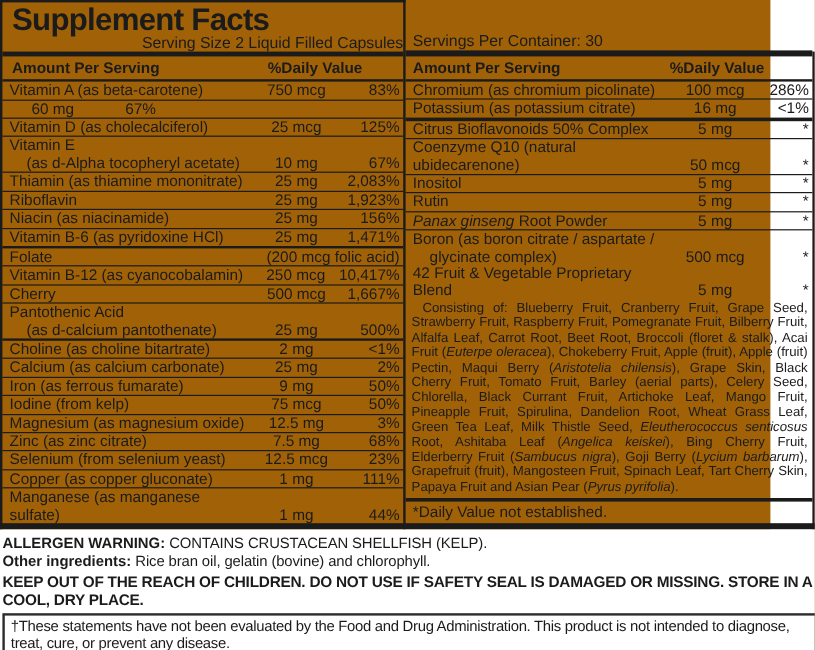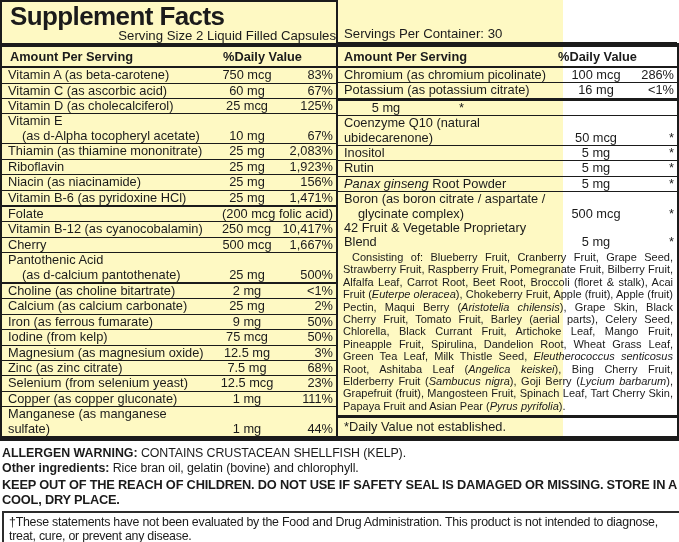--- a/index.html
+++ b/index.html
@@ -1,21 +1,21 @@
 <!DOCTYPE html>
 <html><head>
 <meta charset="utf-8">
 <style>
   html,body{margin:0;padding:0;}
   body{
     width:679px;height:542px;overflow:hidden;background:#fff;color:#1b1b1b;
     font-family:"Liberation Sans",sans-serif;
     -webkit-font-smoothing:antialiased;
   }
-  .panel{position:relative;width:563px;height:441px;background:#fef9c3;}
+  .panel{position:relative;width:642px;height:441px;background:#a16207;}
   .tborder{position:absolute;left:0;top:0;width:338px;height:2px;background:#1b1b1b;}
   .lborder{position:absolute;left:0;top:0;width:2px;height:441px;background:#1b1b1b;}
   .divider{position:absolute;left:336px;top:0;width:2px;height:441px;background:#1b1b1b;}
   .rborder{position:absolute;left:677px;top:43px;width:2px;height:398px;background:#1b1b1b;}
   .bbar{position:absolute;left:0;top:436px;width:679px;height:5px;background:#1b1b1b;}
 
   .leftcol{position:absolute;left:2px;top:0;width:334px;height:436px;display:flex;flex-direction:column;}
   .rightcol{position:absolute;left:338px;top:0;width:339px;height:436px;display:flex;flex-direction:column;}
 
   .title{font-size:26px;font-weight:bold;letter-spacing:-0.6px;line-height:26px;margin:3px 0 0 8px;white-space:nowrap;}
@@ -72,23 +72,20 @@
     </div>
     <div class="rows" id="left-rows">
         <div class="row">
           <div class="cell name">
             <div>Vitamin A (as beta-carotene)</div>
           </div>
           <div class="cell amt">750 mcg</div>
           <div class="cell dv">83%</div>
         </div>
         <div class="row">
-          <div class="cell name">
-            <div>Vitamin C (as ascorbic acid)</div>
-          </div>
           <div class="cell amt">60 mg</div>
           <div class="cell dv">67%</div>
         </div>
         <div class="row">
           <div class="cell name">
             <div>Vitamin D (as cholecalciferol)</div>
           </div>
           <div class="cell amt">25 mcg</div>
           <div class="cell dv">125%</div>
         </div>
@@ -240,20 +237,23 @@
           <div class="cell dv">286%</div>
         </div>
         <div class="row">
           <div class="cell name">
             <div>Potassium (as potassium citrate)</div>
           </div>
           <div class="cell amt">16 mg</div>
           <div class="cell dv">&lt;1%</div>
         </div>
         <div class="row thick">
+          <div class="cell name">
+            <div>Citrus Bioflavonoids 50% Complex</div>
+          </div>
           <div class="cell amt">5 mg</div>
           <div class="cell dv">*</div>
         </div>
         <div class="row">
           <div class="cell name">
             <div>Coenzyme Q10 (natural ubidecarenone)</div>
           </div>
           <div class="cell amt">50 mcg</div>
           <div class="cell dv">*</div>
         </div>

